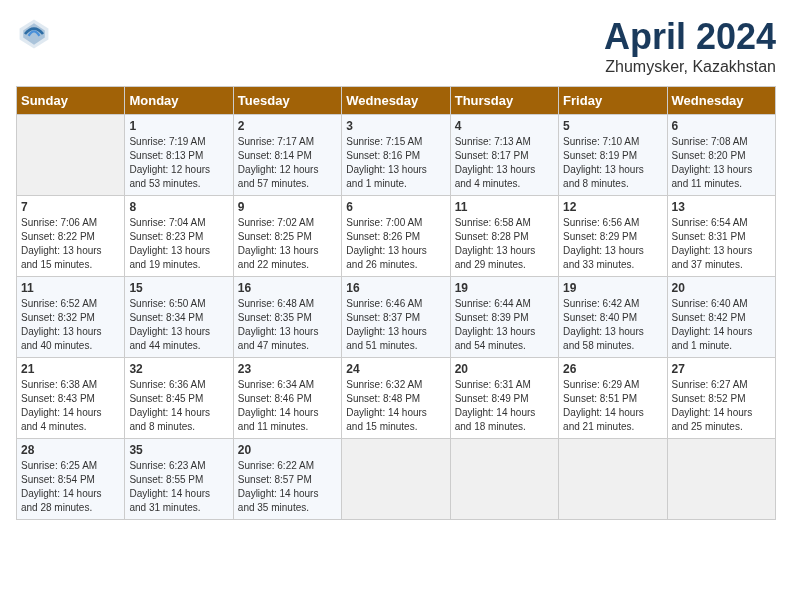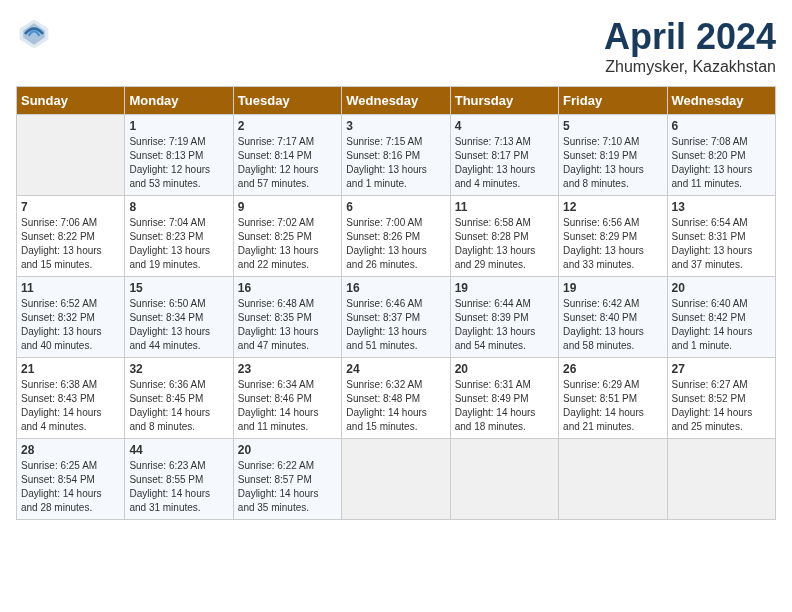--- a/index.html
+++ b/index.html
@@ -227,21 +227,21 @@
           <span class="day-number">27</span>
           <div class="cell-info">Sunrise: 6:27 AM<br>Sunset: 8:52 PM<br>Daylight: 14 hours and 25 minutes.</div>
         </td>
       </tr>
       <tr>
         <td>
           <span class="day-number">28</span>
           <div class="cell-info">Sunrise: 6:25 AM<br>Sunset: 8:54 PM<br>Daylight: 14 hours and 28 minutes.</div>
         </td>
         <td>
-          <span class="day-number">44</span>
+          <span class="day-number">35</span>
           <div class="cell-info">Sunrise: 6:23 AM<br>Sunset: 8:55 PM<br>Daylight: 14 hours and 31 minutes.</div>
         </td>
         <td>
           <span class="day-number">20</span>
           <div class="cell-info">Sunrise: 6:22 AM<br>Sunset: 8:57 PM<br>Daylight: 14 hours and 35 minutes.</div>
         </td>
         <td class="empty-cell"></td>
         <td class="empty-cell"></td>
         <td class="empty-cell"></td>
         <td class="empty-cell"></td>

